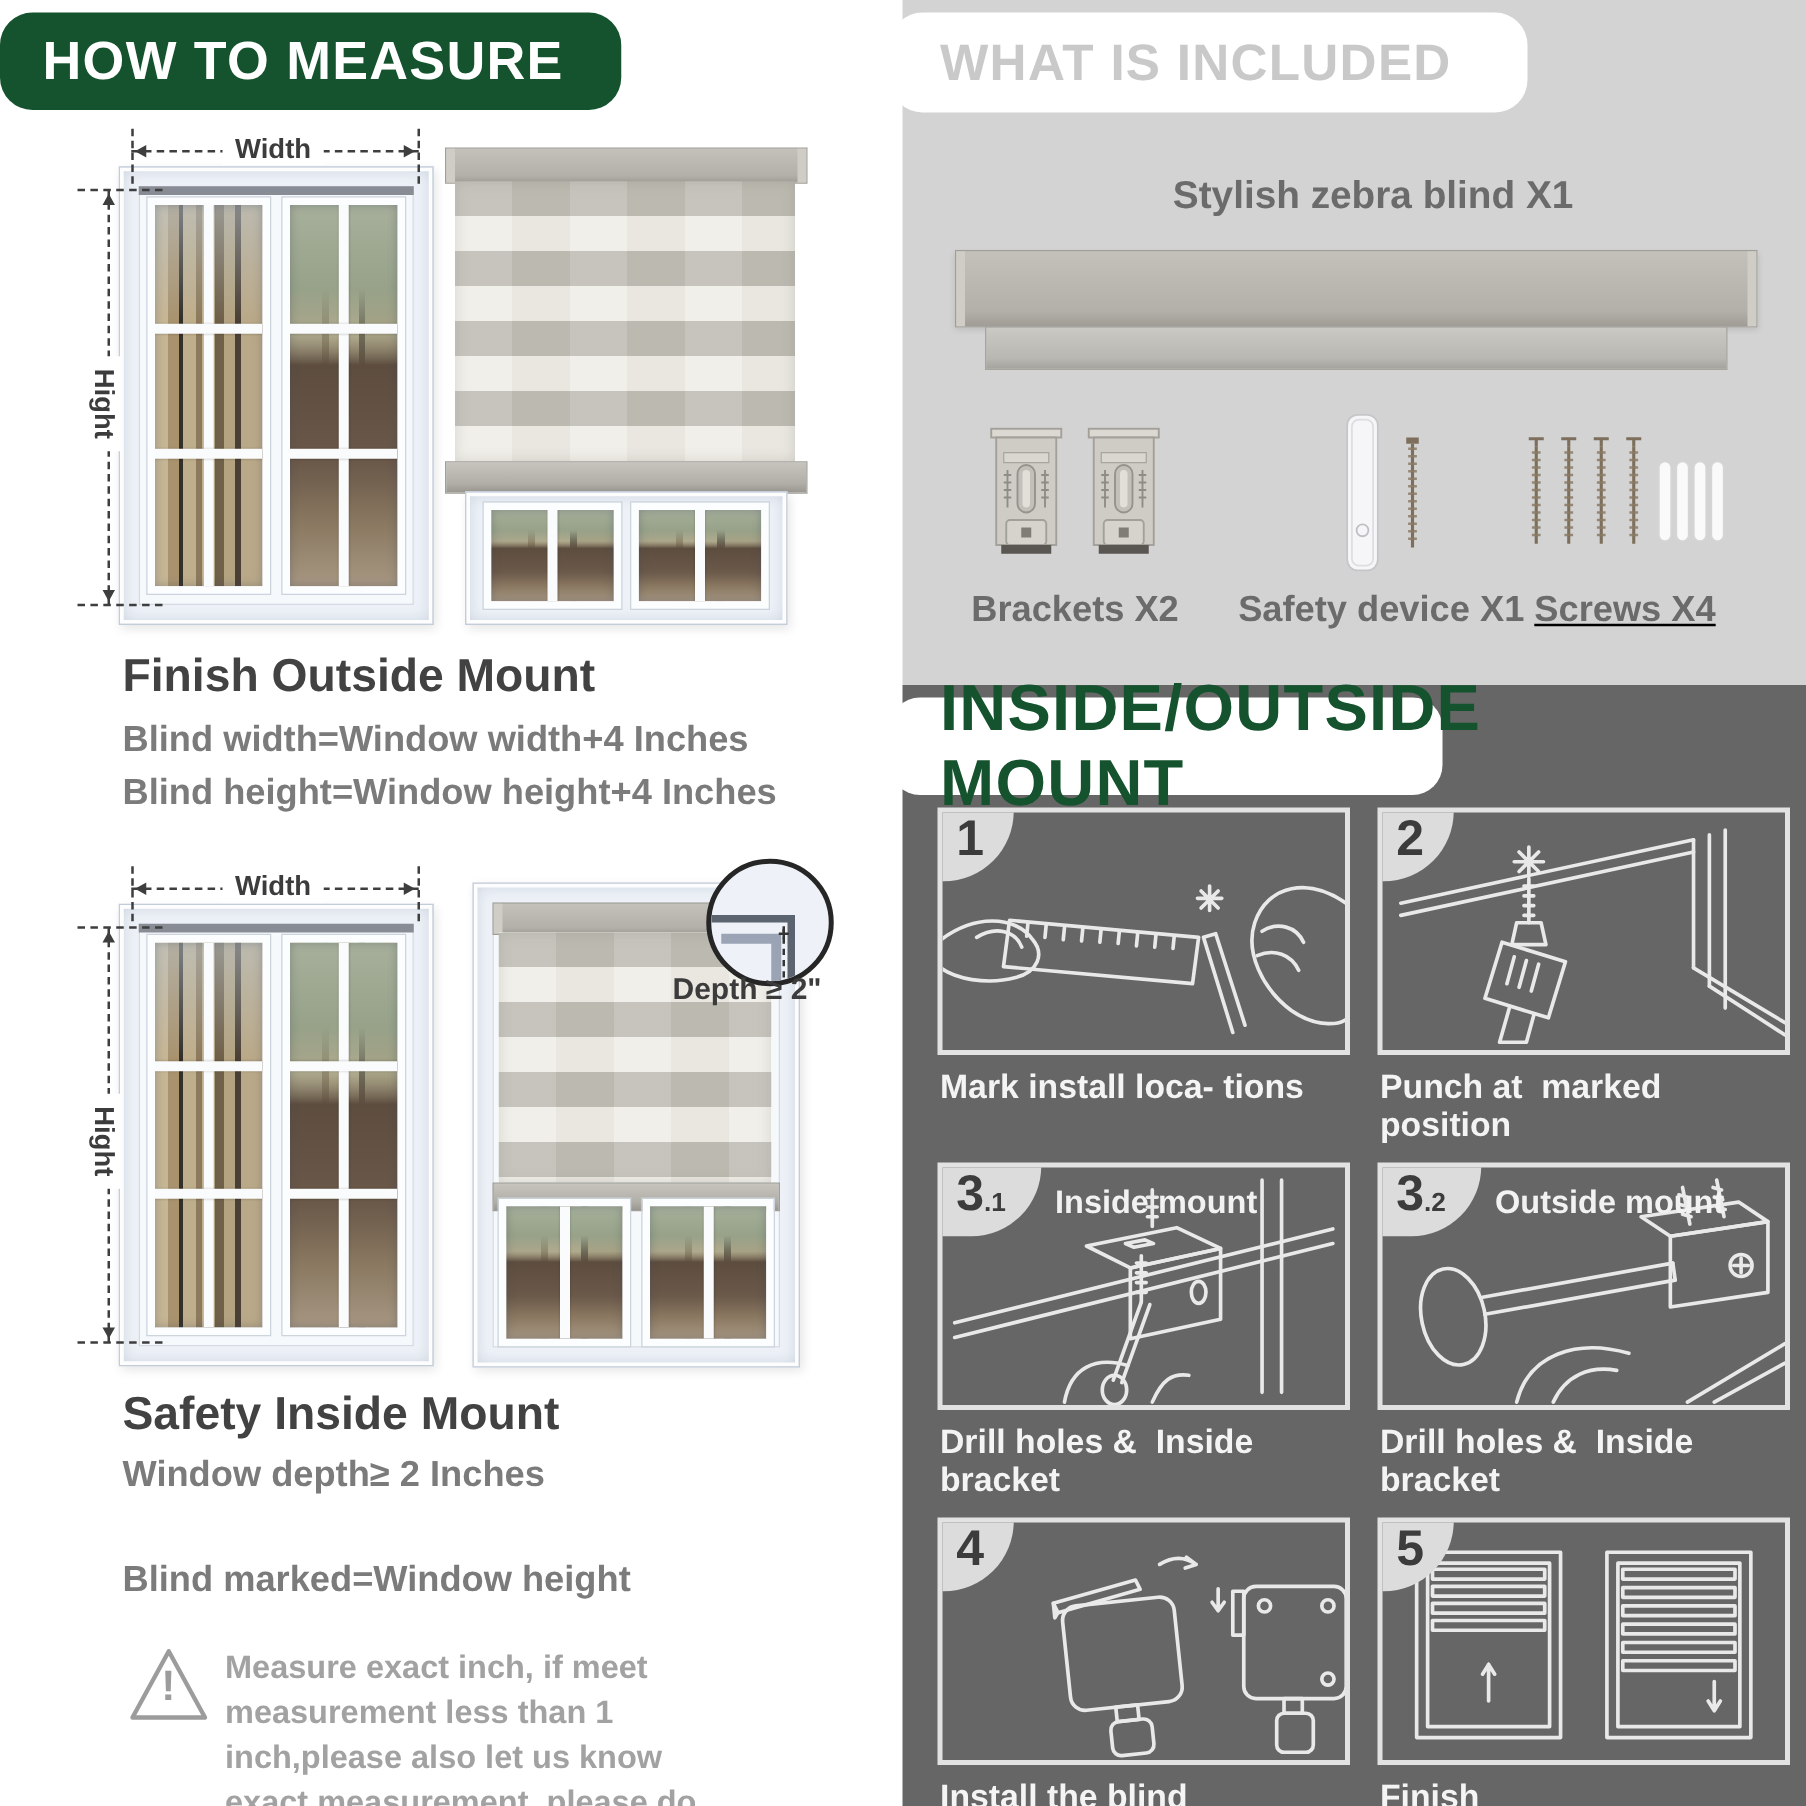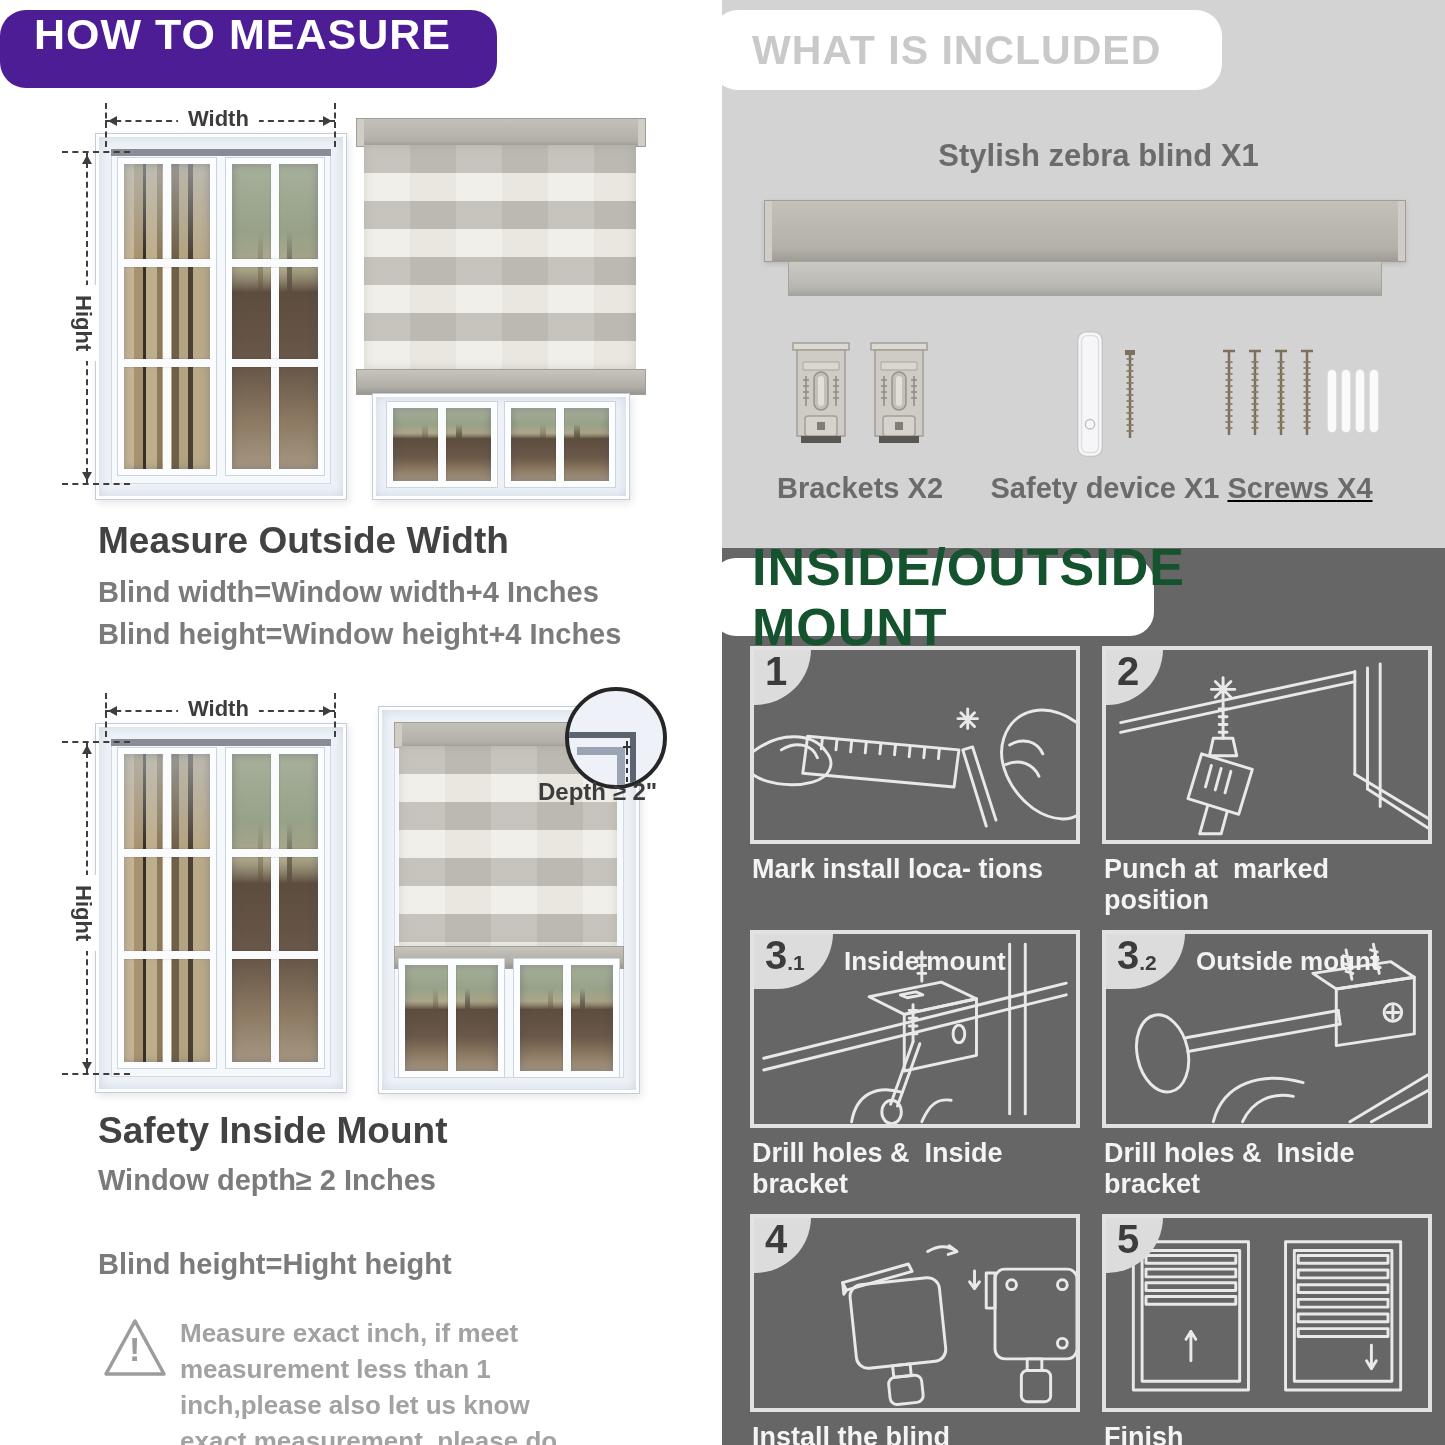--- a/index.html
+++ b/index.html
@@ -1,21 +1,21 @@
 <!DOCTYPE html>
 <html><head>
 <meta charset="utf-8">
 <style>
   html,body{margin:0;padding:0;background:#fff;}
   .canvas{position:relative;width:1445px;height:1445px;background:#ffffff;overflow:hidden;
           font-family:"Liberation Sans","DejaVu Sans",sans-serif;}
 
   
-  .banner{position:absolute;left:0;top:10px;width:497px;height:78px;background:#4c1d95;
-          border-radius:26px;display:flex;align-items:flex-start;}
+  .banner{position:absolute;left:0;top:10px;width:497px;height:78px;background:#14532d;
+          border-radius:26px;display:flex;align-items:center;}
   .banner span{color:#ffffff;font-size:43px;font-weight:bold;letter-spacing:1px;padding-left:34px;}
 
   .h1{position:absolute;left:98px;font-size:37px;font-weight:bold;color:#424242;}
   .bodyline{position:absolute;left:98px;font-size:29px;font-weight:bold;color:#7b7b7b;}
 
   
   .winframe{position:absolute;background:#eef2f8;border:1px solid #c3ccd9;
             box-shadow:inset 0 0 0 3px #fdfdfe, inset 0 0 14px rgba(90,110,140,.3), 2px 3px 8px rgba(0,0,0,.10);}
   .sash{position:absolute;inset:15px;background:#f6f9fc;border:1px solid #d3dae4;}
   .track{position:absolute;left:15px;right:15px;top:15px;height:7px;background:#878c95;}
@@ -129,21 +129,21 @@
   <div class="brail" style="left:356px;top:369px;width:288px;height:24px;"></div>
   <div class="winframe" style="left:372px;top:393px;width:256px;height:105px;">
     <div class="pane pl photoB" style="top:8px;bottom:12px;left:14px;width:98px;">
       <div class="mullv"></div>
     </div>
     <div class="pane pr photoB" style="top:8px;bottom:12px;right:14px;width:98px;">
       <div class="mullv"></div>
     </div>
   </div>
 
-  <div class="h1" style="top:520px;">Measure Outside Width</div>
+  <div class="h1" style="top:520px;">Finish Outside Mount</div>
   <div class="bodyline" style="top:576px;">Blind width=Window width+4 Inches</div>
   <div class="bodyline" style="top:618px;">Blind height=Window height+4 Inches</div>
 
   <div class="winframe" style="left:95px;top:723px;width:250px;height:368px;">
     <div class="sash"></div>
     <div class="track"></div>
     <div class="pane pl photoA" style="top:24px;bottom:24px;left:22px;width:86px;">
       <div class="mullv"></div>
       <div class="mullh" style="top:31%;"></div>
       <div class="mullh" style="top:64%;"></div>
@@ -185,21 +185,21 @@
       <path d="M8,60 L52,60 L52,94" stroke="#9aa4b4" stroke-width="8" fill="none"></path>
       <path d="M0,44 L64,44 L64,94" stroke="#5c6470" stroke-width="6" fill="none"></path>
       <path d="M58,50 L58,94" stroke="#343434" stroke-width="2" stroke-dasharray="5 4" fill="none"></path>
       <path d="M54,56 l8,0 M58,52 l0,8" stroke="#343434" stroke-width="2" fill="none"></path>
     </svg>
   </div>
   <div class="dlabel" style="left:528px;top:778px;background:transparent;font-size:24px;">Depth ≥ 2"</div>
 
   <div class="h1" style="top:1110px;">Safety Inside Mount</div>
   <div class="bodyline" style="top:1164px;">Window depth≥ 2 Inches</div>
-  <div class="bodyline" style="top:1248px;">Blind height=Hight height</div>
+  <div class="bodyline" style="top:1248px;">Blind marked=Window height</div>
 
   <svg style="position:absolute;left:100px;top:1316px;" width="70" height="66" viewBox="0 0 70 66">
     <path d="M35,5 L64,58 L6,58 Z" stroke="#9c9c9c" stroke-width="3.5" fill="none" stroke-linejoin="round"></path>
   </svg>
   <div class="warnmark" style="left:129px;top:1330px;">!</div>
   <div class="warntext" style="left:180px;top:1316px;width:400px;">Measure exact inch, if meet measurement less than 1 inch,please also let us know exact measurement, please do not leave it</div>
 
   <div class="rtop">
     <div class="whitebox" style="left:-10px;top:10px;width:510px;height:80px;">
       <span class="inclhead">WHAT IS INCLUDED</span>

